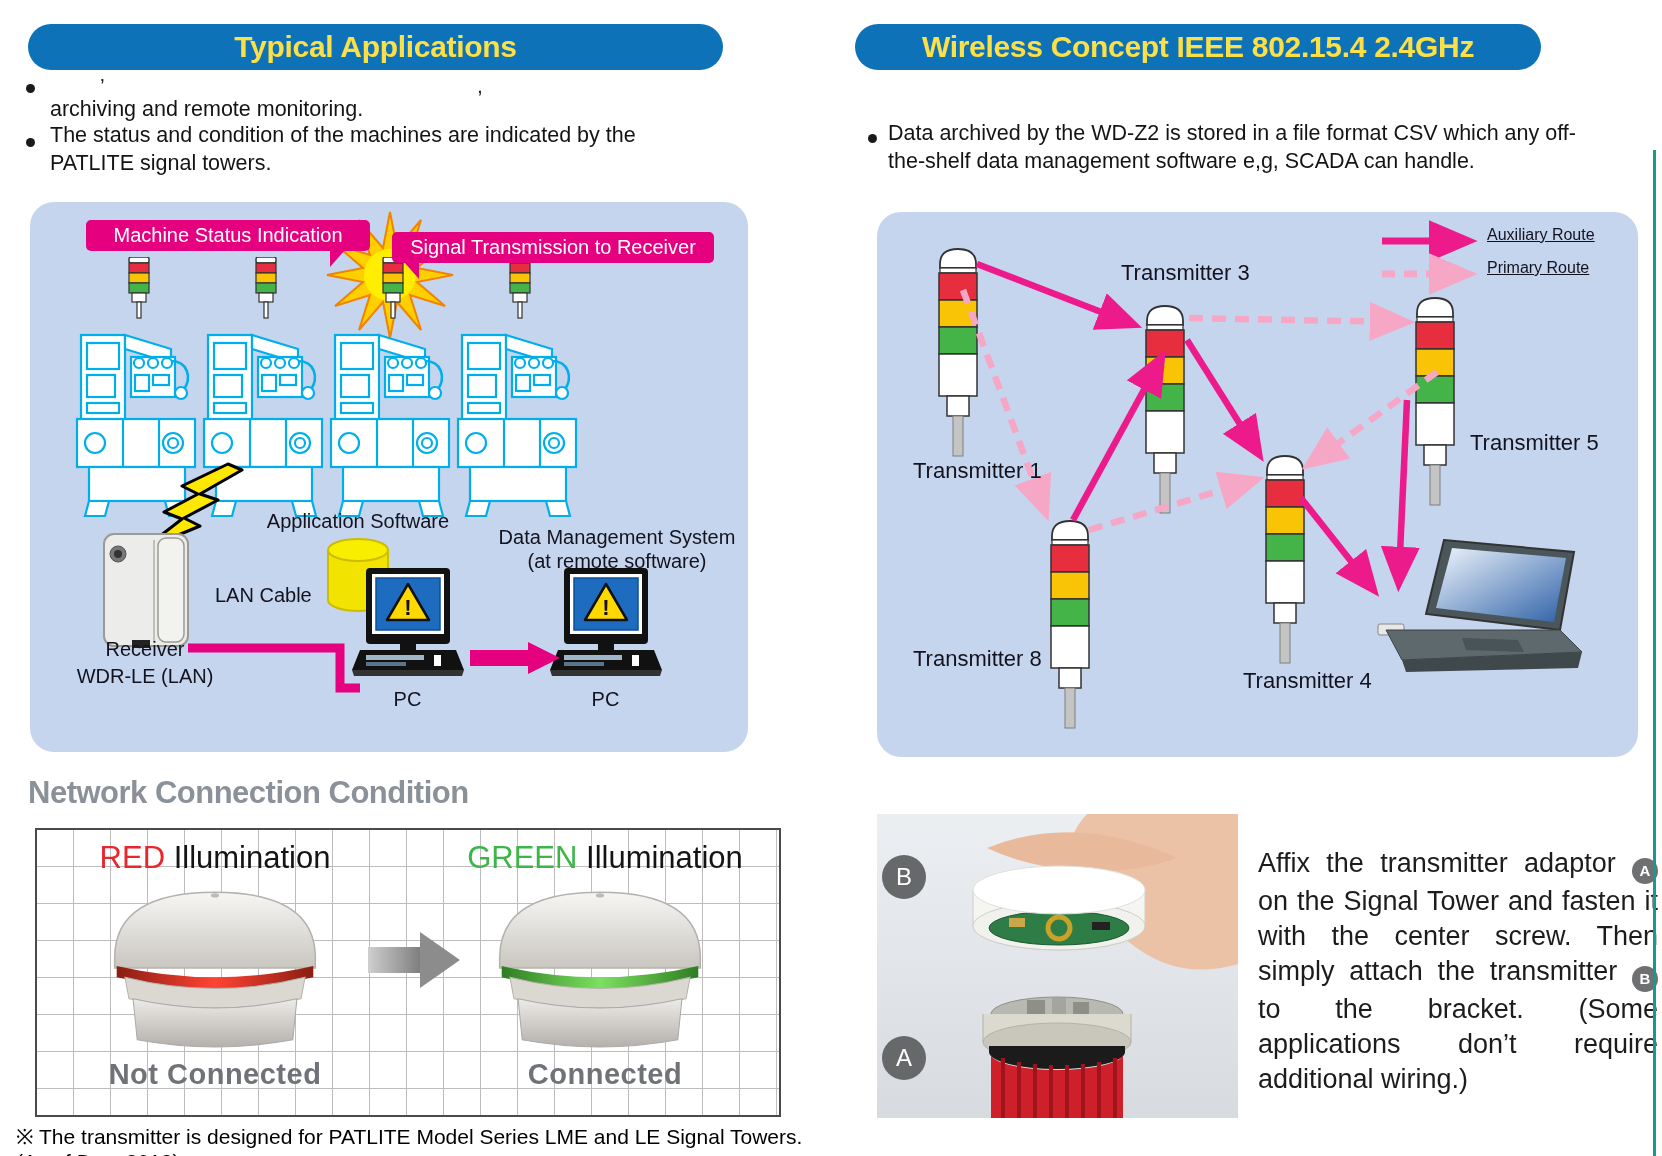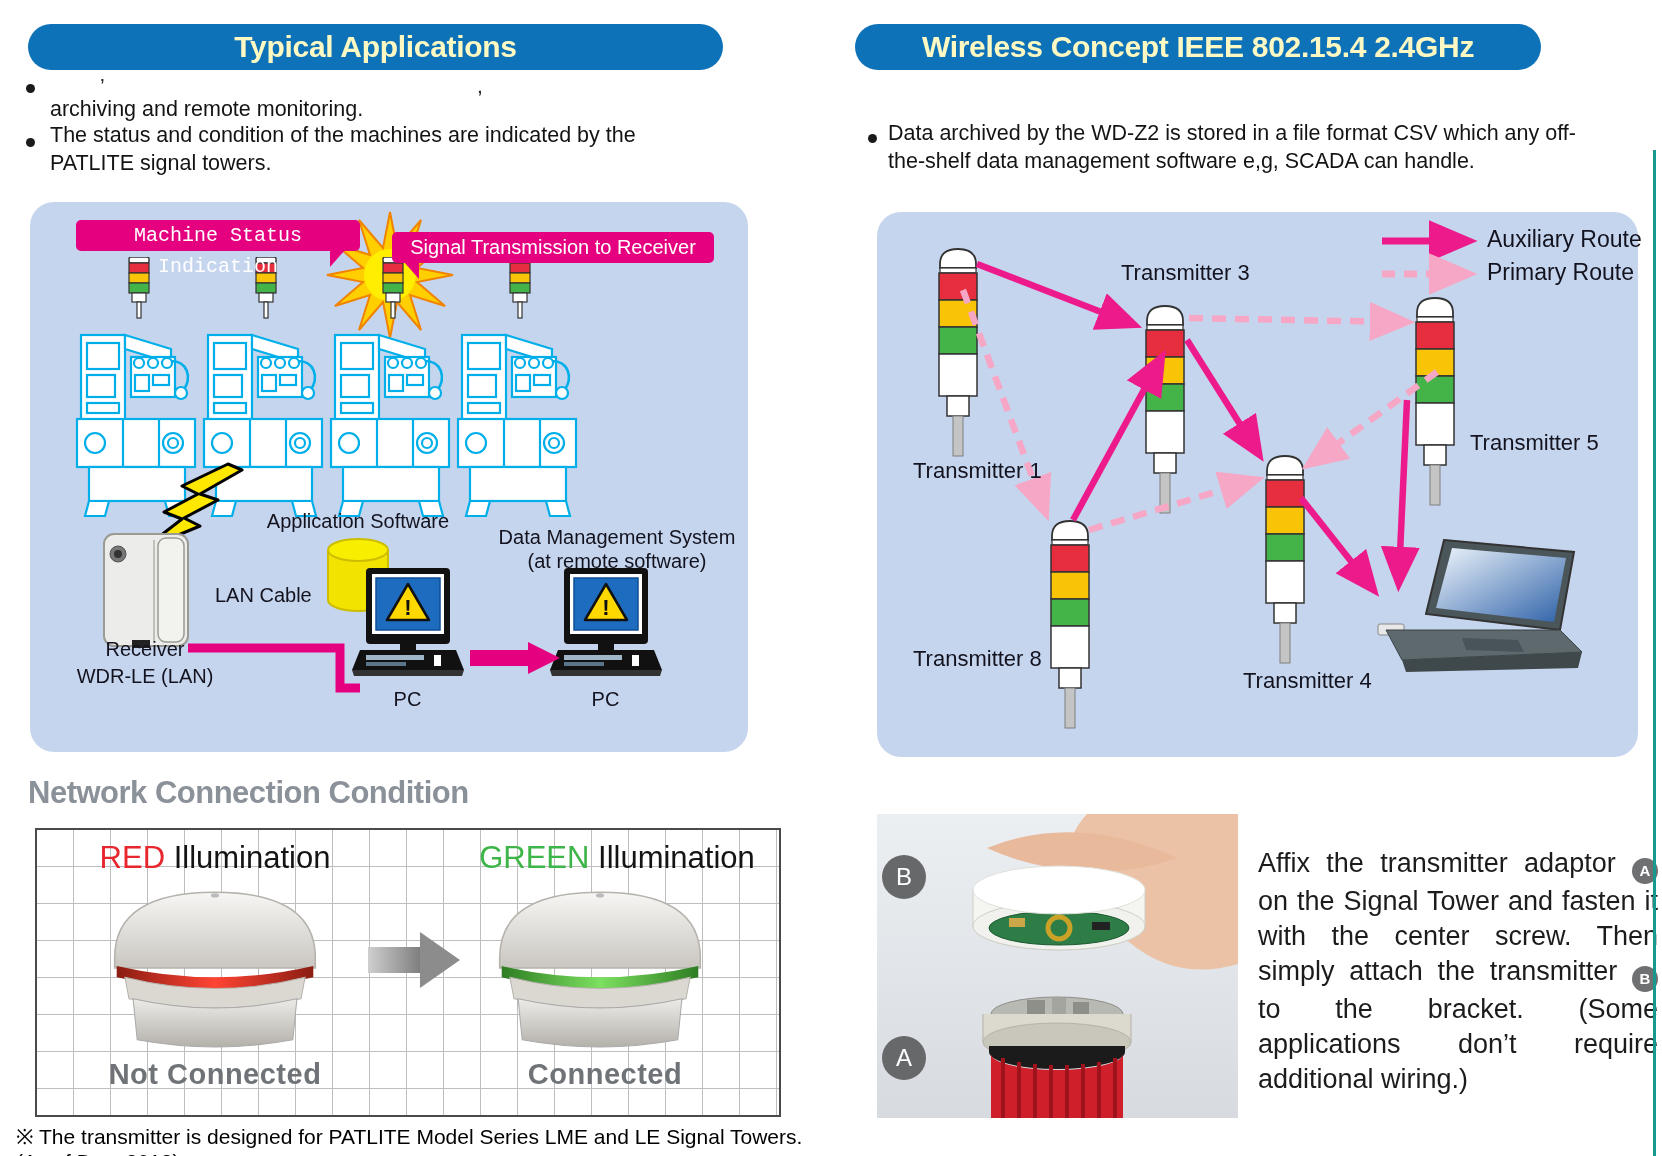--- a/index.html
+++ b/index.html
@@ -1,20 +1,20 @@
 <!DOCTYPE html>
 <html><head>
 <meta charset="utf-8">
 <style>
   html,body{margin:0;padding:0;background:#ffffff;}
   #page{position:relative;width:1662px;height:1156px;background:#fff;overflow:hidden;
         font-family:"Liberation Sans",sans-serif;color:#1a1a1a;}
   .abs{position:absolute;}
   .pill{background:#0e72b8;border-radius:23px;height:46px;line-height:46px;text-align:center;
-        color:#fef9c3;font-size:30px;font-weight:bold;letter-spacing:-0.3px;}
+        color:#fde047;font-size:30px;font-weight:bold;letter-spacing:-0.3px;}
   .bdot{width:9px;height:9px;border-radius:50%;background:#1a1a1a;}
   .btxt{font-size:21.5px;line-height:27.5px;color:#141414;}
   .frag{font-size:21px;color:#222;}
   .bluepanel{background:#c6d5ee;border-radius:24px;}
   .mlabel{background:#e50080;border-radius:5px;color:#fff;font-size:20px;line-height:31px;
           text-align:center;height:31px;}
   .tail1{width:0;height:0;border-top:17px solid #e50080;border-right:15px solid transparent;}
   .tail2{width:0;height:0;border-top:17px solid #e50080;border-left:15px solid transparent;}
   .dlabel{font-size:20px;color:#13131f;text-align:center;}
   .dlabel-l{font-size:20px;color:#13131f;}
@@ -22,21 +22,21 @@
   .gridpanel{background:#fff;border:2px solid #4a4a4a;
      background-image:
        repeating-linear-gradient(to right, transparent 0 36px, #bdbdbd 36px 37px),
        repeating-linear-gradient(to bottom, transparent 0 36px, #bdbdbd 36px 37px);}
   .illum{font-size:31px;text-align:center;color:#141414;}
   .illum .red{color:#e8262d;margin-top:36px;}
   .illum .green{color:#3eb548;}
   .connlabel{font-size:29px;font-weight:bold;color:#6f7377;text-align:center;letter-spacing:0.5px;}
   .footnote{font-size:21px;color:#000;}
   .tlabel{font-size:22px;color:#13131f;white-space:nowrap;}
-  .legendtext{font-size:23px;color:#13131f;white-space:nowrap;}
+  .legendtext{font-size:16px;color:#13131f;white-space:nowrap;text-decoration:underline;}
   .photo{background:linear-gradient(#eceff2,#d7dbe0);overflow:hidden;}
   .badge{width:44px;height:44px;border-radius:50%;background:#66686a;color:#fff;
          font-size:24px;line-height:44px;text-align:center;}
   .para{font-size:27px;line-height:35px;color:#1c1c1c;text-align:justify;}
   .pbadge{display:inline-block;width:26px;height:26px;border-radius:50%;background:#6e7072;
           color:#fff;font-size:15px;line-height:26px;text-align:center;font-weight:bold;
           vertical-align:-4px;}
   .tealline{background:#169a90;}
   .grayarrow-body{background:linear-gradient(to right,#cfcfcf,#7f7f7f);}
   .grayarrow-head{width:0;height:0;border-top:28px solid transparent;border-bottom:28px solid transparent;
@@ -185,21 +185,21 @@
 
     <use href="#pcSym" x="322" y="366" width="112" height="118"></use>
     <use href="#pcSym" x="520" y="366" width="112" height="118"></use>
 
     <g>
       <rect x="440" y="448" width="58" height="16" fill="#e50080"></rect>
       <polygon points="498,440 530,456 498,472" fill="#e50080"></polygon>
     </g>
   </svg>
 
-  <div class="abs mlabel" style="left:76px;top:220px;width:284px;font-family:Liberation Mono, monospace;">Machine Status Indication</div>
+  <div class="abs mlabel" style="left:86px;top:220px;width:284px;">Machine Status Indication</div>
   <div class="abs tail1" style="left:330px;top:250px;"></div>
 
   <div class="abs mlabel" style="left:392px;top:232px;width:322px;">Signal Transmission to Receiver</div>
   <div class="abs tail2" style="left:404px;top:262px;"></div>
 
   <div class="abs dlabel-l" style="left:215px;top:584px;">LAN Cable</div>
   <div class="abs dlabel" style="left:248px;top:510px;width:220px;">Application Software</div>
   <div class="abs dlabel" style="left:492px;top:526px;width:250px;">Data Management System</div>
   <div class="abs dlabel" style="left:492px;top:550px;width:250px;">(at remote software)</div>
   <div class="abs dlabel" style="left:80px;top:638px;width:130px;">Receiver</div>
@@ -207,21 +207,21 @@
   <div class="abs dlabel" style="left:380px;top:688px;width:55px;">PC</div>
   <div class="abs dlabel" style="left:578px;top:688px;width:55px;">PC</div>
 
   <div class="abs secthead" style="left:28px;top:775px;">Network Connection Condition</div>
 
   <div class="abs gridpanel" style="left:35px;top:828px;width:742px;height:285px;"></div>
 
   <div class="abs illum" style="left:60px;top:840px;width:310px;">
     <span class="red">RED</span><span> Illumination</span>
   </div>
-  <div class="abs illum" style="left:445px;top:840px;width:320px;padding-left:12px;">
+  <div class="abs illum" style="left:445px;top:840px;width:320px;">
     <span class="green">GREEN</span><span> Illumination</span>
   </div>
 
   <svg class="abs" style="left:100px;top:878px;" width="230" height="172" viewBox="0 0 220 168">
     <path d="M12,78 Q12,14 110,14 Q208,14 208,78 L208,88 L12,88 Z" fill="url(#domeGrad)" stroke="#b5b2ac" stroke-width="1.5"></path>
     <ellipse cx="110" cy="17" rx="4" ry="2" fill="#bbb"></ellipse>
     <path d="M14,86 Q110,108 206,86 L206,97 Q110,119 14,97 Z" fill="url(#ringRed)"></path>
     <path d="M22,97 Q110,119 198,97 L194,118 Q110,136 26,118 Z" fill="#dbd8d2" stroke="#b5b2ac"></path>
     <path d="M30,118 Q110,136 190,118 L186,158 Q110,172 34,158 Z" fill="url(#bodyGrad)" stroke="#aaa"></path>
   </svg>

